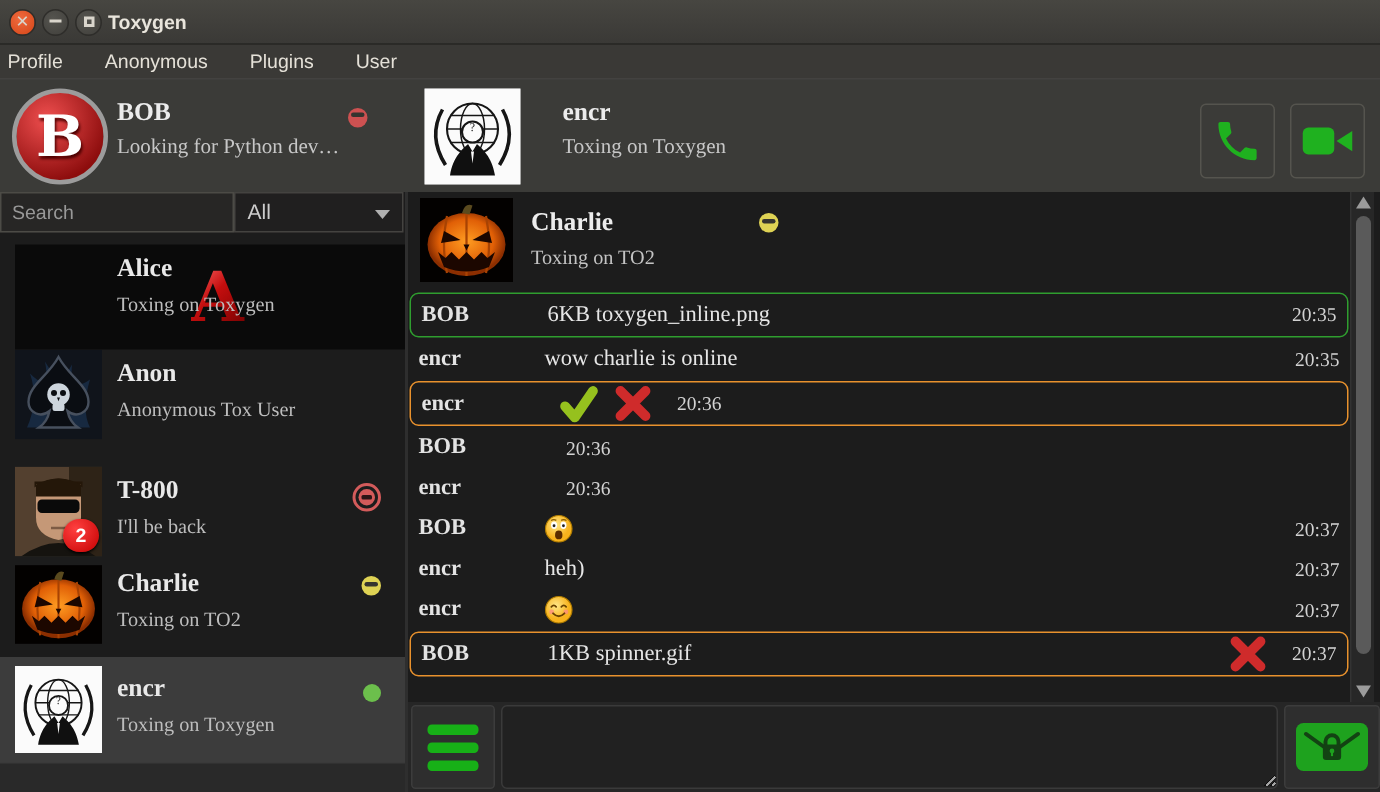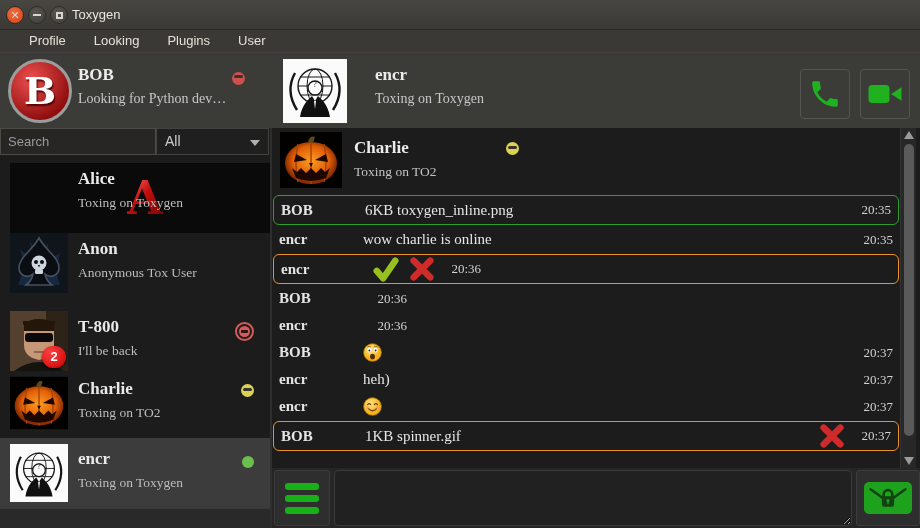--- a/index.html
+++ b/index.html
@@ -12,25 +12,25 @@
     background:linear-gradient(#474641,#3a3936); border-bottom:1px solid #2b2a27; }
   .winbtn { position:absolute; top:6px; width:18px; height:18px; border-radius:50%;
     background:radial-gradient(circle at 40% 35%,#55544f,#403f3b); border:1px solid #2e2d2a;
     color:#d9d5cc; text-align:center; line-height:16px; font-size:11px; }
   .winbtn.close { left:6px;  background:radial-gradient(circle at 40% 35%,#ef6a3e,#d44517); }
   .winbtn.min   { left:28px; }
   .winbtn.max   { left:50px; }
   .min-glyph { display:inline-block; width:8px; height:2px; background:#d9d5cc; margin-bottom:3px; }
   .max-glyph { display:inline-block; width:7px; height:7px; border:2px solid #d9d5cc; margin-top:4px; }
   .win-title { position:absolute; left:72px; top:0; line-height:29px; font-size:13px;
-    font-weight:normal; color:#e9e5dc; }
+    font-weight:bold; color:#e9e5dc; }
 
   
   .menubar { position:absolute; left:0; top:30px; width:920px; height:22px;
-    background:#3a3936; display:flex; padding-left:29px; gap:28px; }
+    background:#3a3936; display:flex; padding-left:5px; gap:28px; }
   .menu-item { color:#e5e1d8; font-size:13px; line-height:21px; cursor:default; }
 
   
   .header { position:absolute; left:0; top:52px; width:920px; height:76px;
     background:#3b3b38; border-top:1px solid #434240; font-family:"Liberation Serif","DejaVu Serif",serif; }
   .avatar64 { position:absolute; width:64px; height:64px; top:6px; overflow:hidden; }
   .bob-avatar { left:8px; border-radius:50%; border:3px solid #9c9c9c;
     background:radial-gradient(circle at 35% 30%,#ef4f4f,#8d0d0d 75%);
     color:#fff; font-weight:bold; font-size:38px; text-align:center; line-height:58px;
     font-family:"DejaVu Serif",serif; text-shadow:1px 2px 2px #4d0000; }
@@ -147,21 +147,21 @@
 
   <div class="titlebar">
     <div class="winbtn close"><span>✕</span></div>
     <div class="winbtn min"><span class="min-glyph"></span></div>
     <div class="winbtn max"><span class="max-glyph"></span></div>
     <span class="win-title">Toxygen</span>
   </div>
 
   <div class="menubar">
     <span class="menu-item">Profile</span>
-    <span class="menu-item">Looking</span>
+    <span class="menu-item">Anonymous</span>
     <span class="menu-item">Plugins</span>
     <span class="menu-item">User</span>
   </div>
 
   <div class="header">
     <div class="avatar64 bob-avatar"><span>B</span></div>
     <span class="hdr-name" style="left:78px">BOB</span>
     <span class="p-busy" style="position:absolute;left:232px;top:19px"></span>
     <span class="hdr-status" style="left:78px">Looking for Python dev…</span>
 

